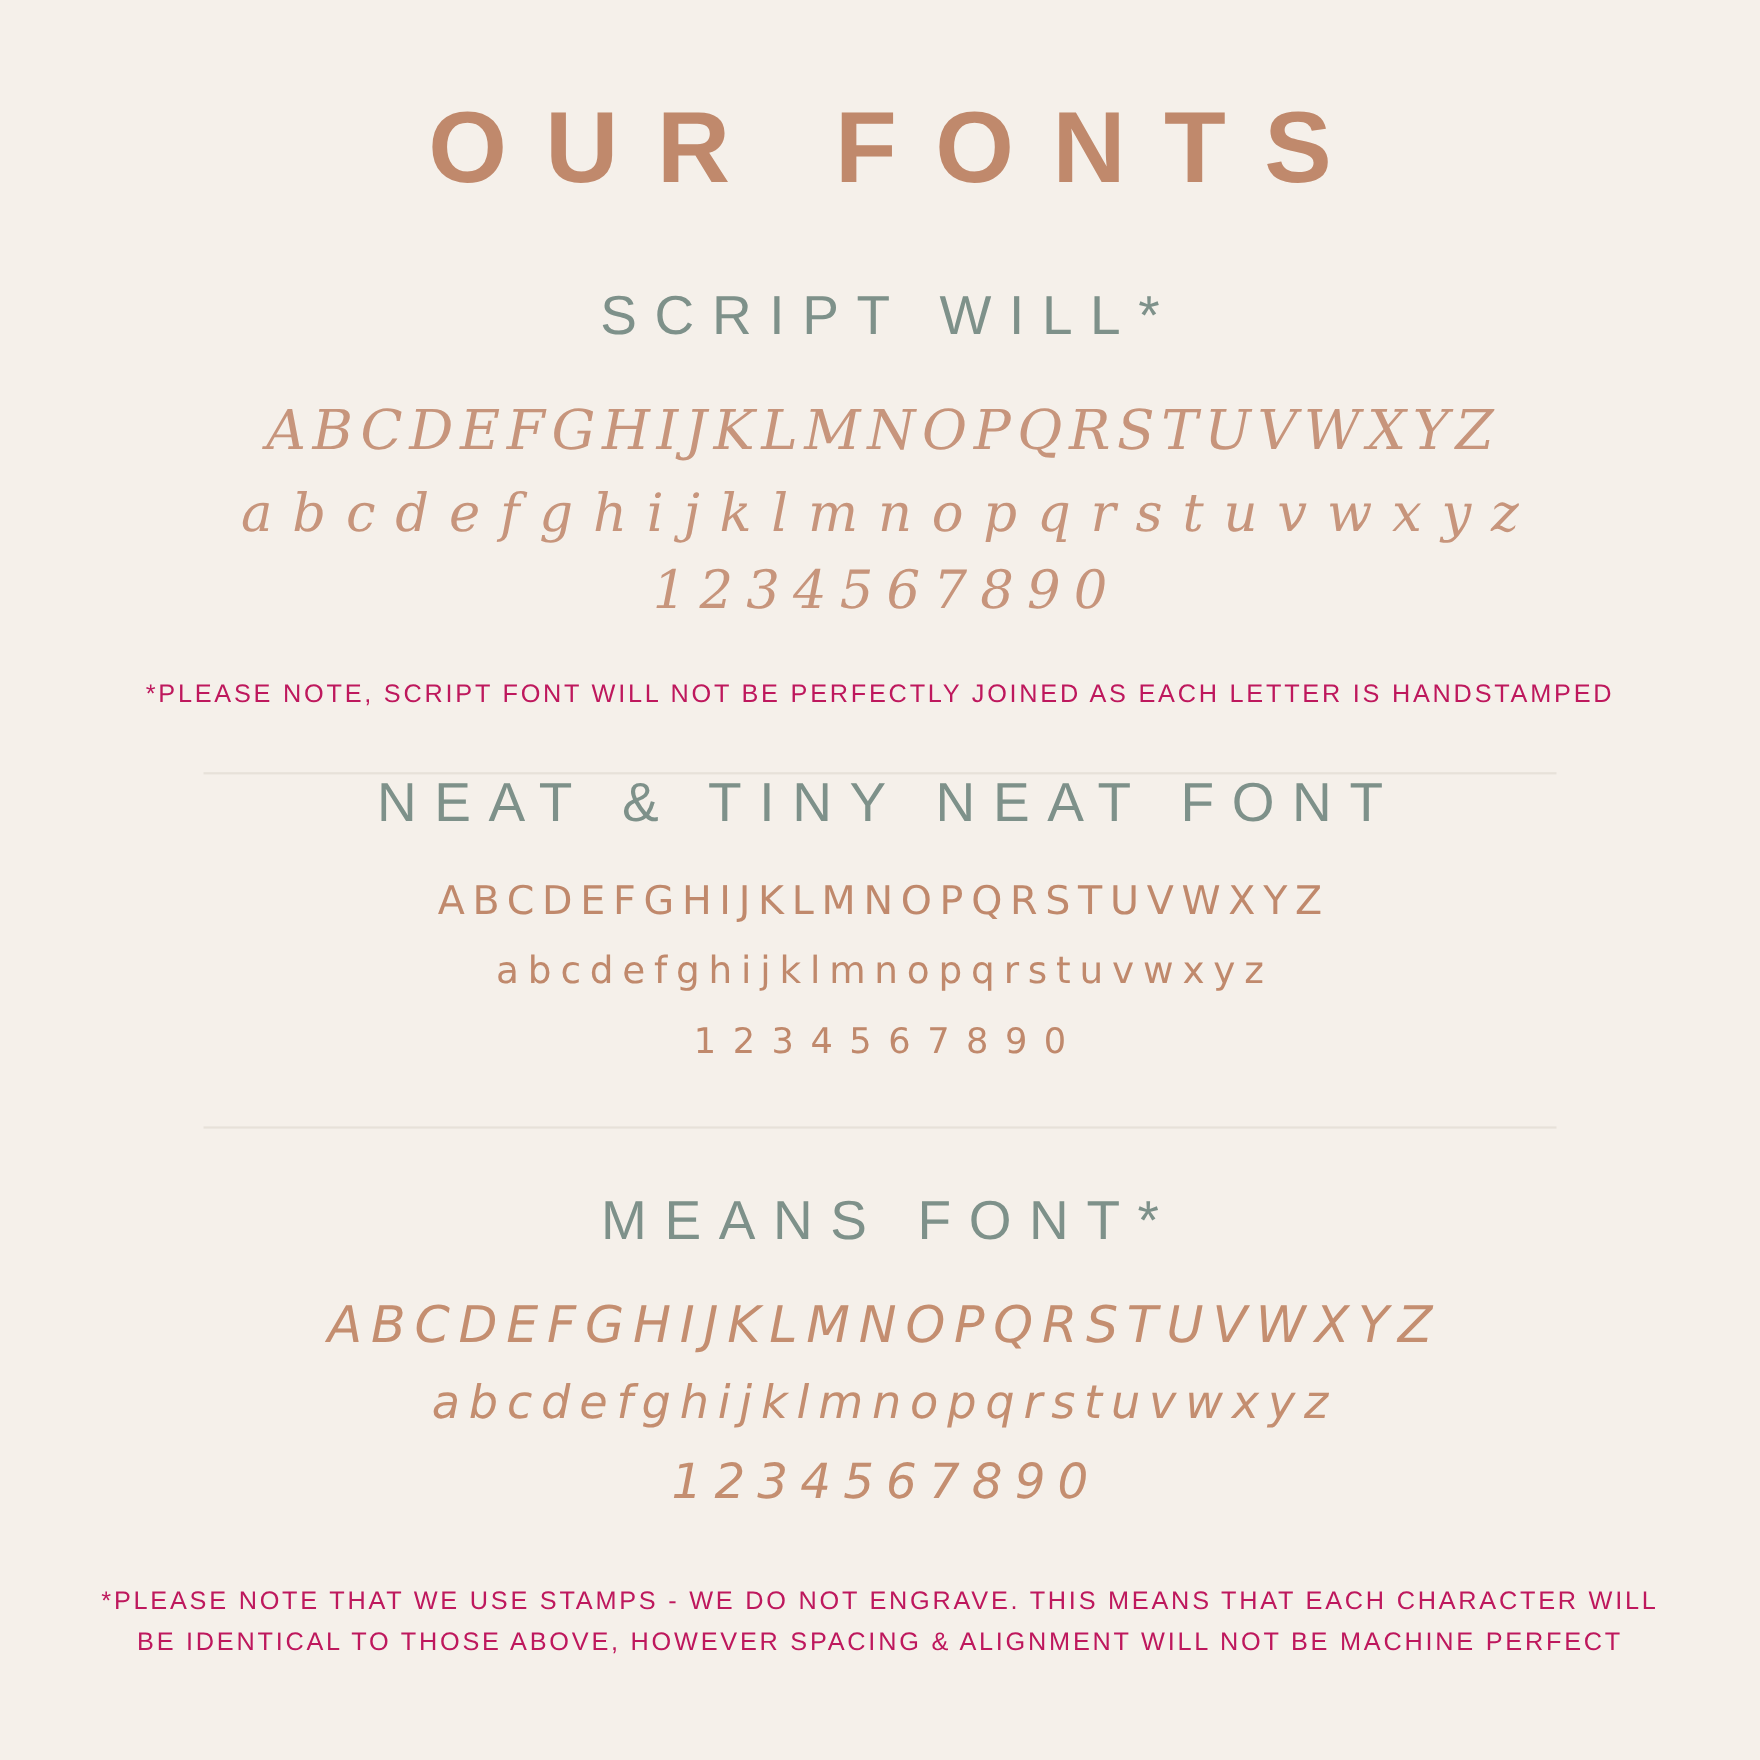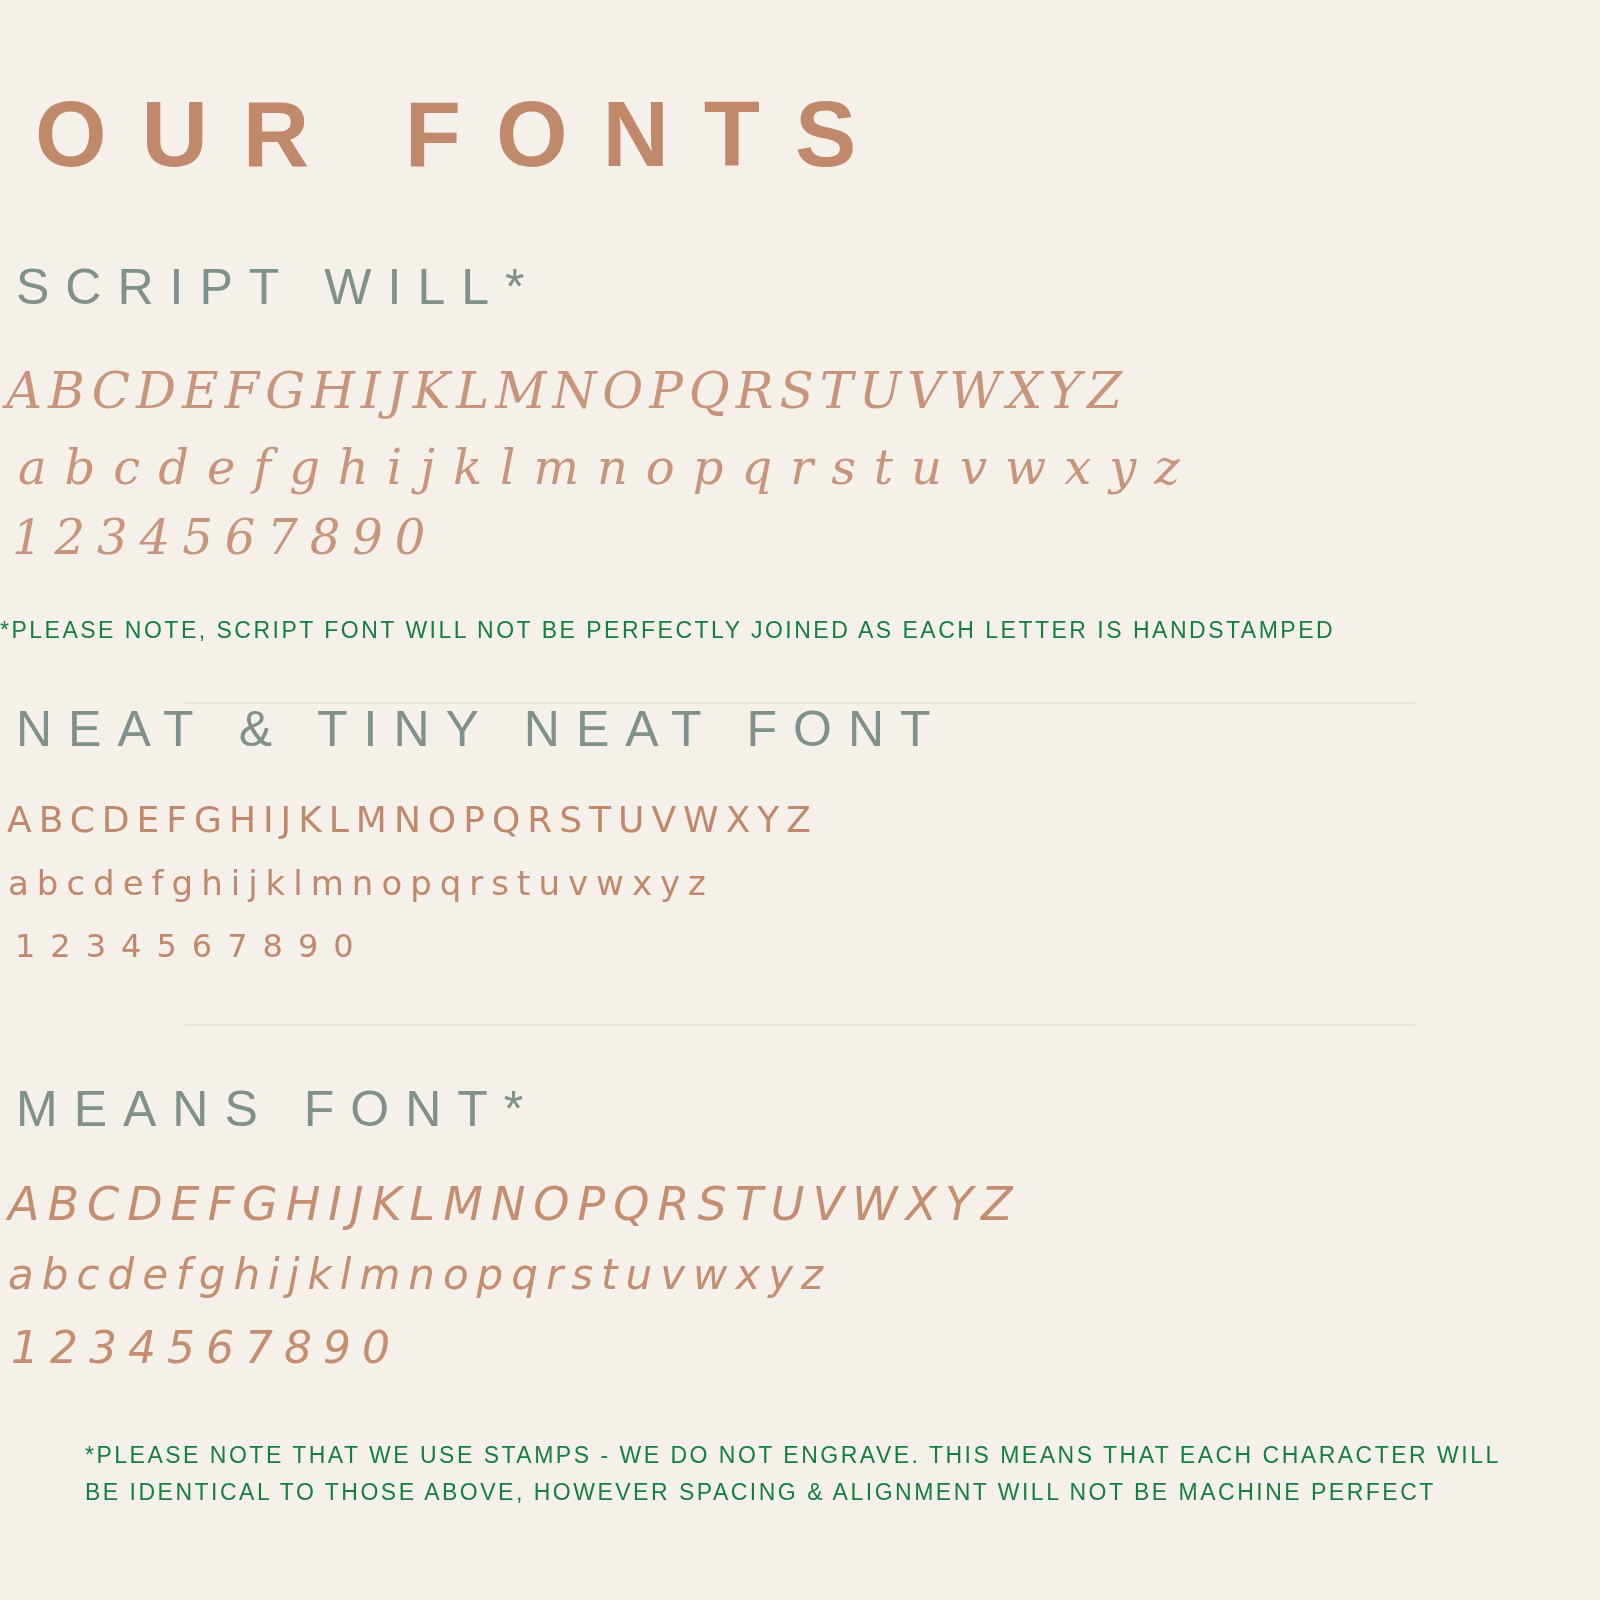--- a/index.html
+++ b/index.html
@@ -9,20 +9,21 @@
   body {
     width: 1600px;
     height: 1600px;
     background: #f5f0ea;
     font-family: "Liberation Sans", sans-serif;
     overflow: hidden;
   }
   .page {
     width: 1600px;
     height: 1600px;
+    text-align: center;
     box-sizing: border-box;
     padding-top: 88px;
   }
 
   
   .page-title {
     font-family: "Liberation Sans", sans-serif;
     font-weight: 700;
     font-size: 92px;
     line-height: 1;
@@ -87,21 +88,21 @@
   .sweet-upper { font-size: 46px; letter-spacing: 8px;  padding-left: 8px;  margin-top: 42px; }
   .sweet-lower { font-size: 42px; letter-spacing: 8px;  padding-left: 8px;  margin-top: 16px; }
   .sweet-nums  { font-size: 44px; letter-spacing: 11px; padding-left: 11px; margin-top: 18px; }
 
   
   .note {
     font-family: "Liberation Sans", sans-serif;
     font-weight: 400;
     font-size: 23px;
     letter-spacing: 2.5px;
-    color: #15803d;
+    color: #be185d;
     margin: 0;
   }
   .note-script { margin-top: 50px; }
   .footer-note {
     margin-top: 62px;
     line-height: 1.6;
     max-width: 1430px;
     margin-left: auto;
     margin-right: auto;
   }

